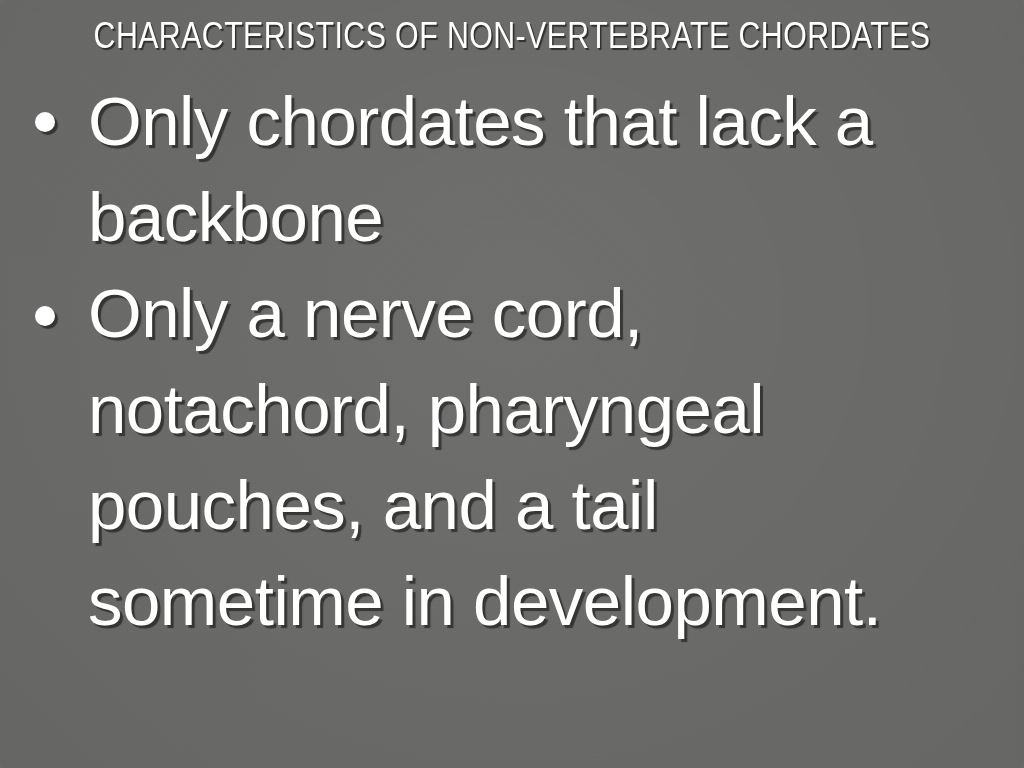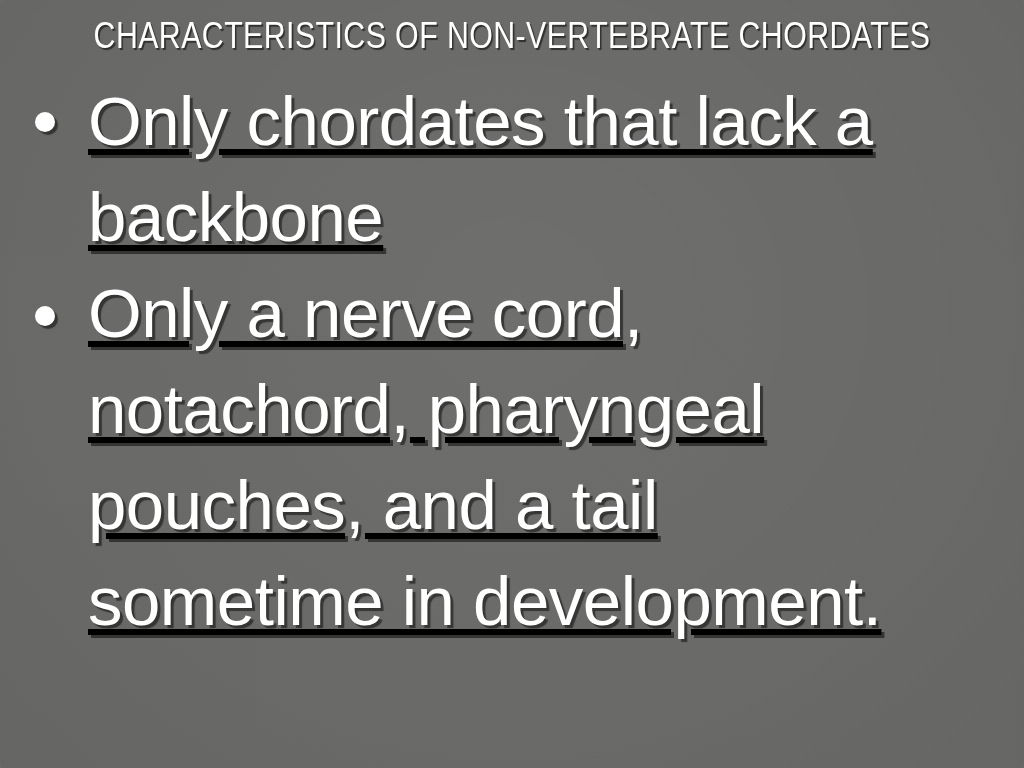--- a/index.html
+++ b/index.html
@@ -57,21 +57,20 @@
   }
 
   #body-list {
     position: absolute;
     left: 0;
     top: 74px;
     width: 908px;
     margin: 0;
     padding: 0;
     list-style: none;
-    text-decoration: underline;
   }
 
   .bullet-item {
     position: relative;
     margin: 0 0 0 0;
     padding: 0 0 0 88px;
     color: #ffffff;
     font-family: "Liberation Sans", sans-serif;
     font-size: 69px;
     font-weight: 400;

